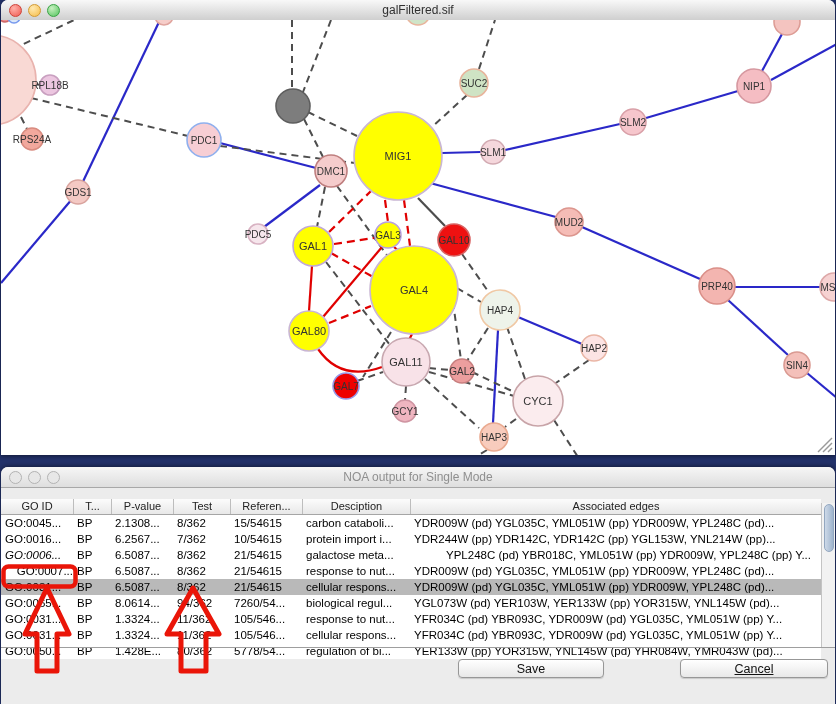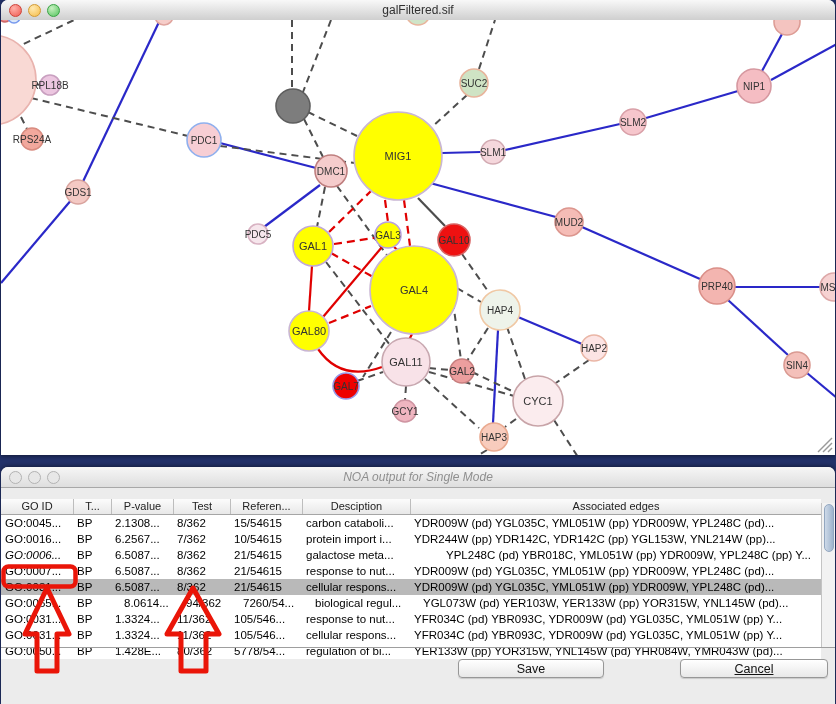--- a/index.html
+++ b/index.html
@@ -3,21 +3,21 @@
 <meta charset="utf-8">
 <style>
   html,body{margin:0;padding:0;}
   body{width:836px;height:704px;position:relative;overflow:hidden;
        background:#223169;font-family:"Liberation Sans",sans-serif;}
   .window{position:absolute;overflow:hidden;}
   #net-window{left:1px;top:0;width:834px;height:455px;background:#ffffff;
               border-radius:7px 7px 0 0;box-shadow:0 1px 4px rgba(0,0,0,.5);}
   .titlebar{position:absolute;left:0;top:0;right:0;height:20px;
             background:linear-gradient(#f8f8f8,#cfcfcf);border-bottom:1px solid #7d7d7d;}
-  .titlebar.inactive{background:linear-gradient(#f6f6f6,#dedede);border-bottom:1px solid #a8a8a8;font-style:italic;}
+  .titlebar.inactive{background:linear-gradient(#f6f6f6,#dedede);border-bottom:1px solid #a8a8a8;}
   .title-text{position:absolute;left:0;right:0;top:3px;text-align:center;font-size:12px;
               color:#303030;}
   .title-text.inactive{color:#8f8f8f;}
   .lights{position:absolute;left:8px;top:3.5px;display:flex;gap:6px;}
   .light{width:13px;height:13px;border-radius:50%;box-sizing:border-box;}
   .light.red{background:radial-gradient(circle at 35% 30%,#ffb0a8,#ee5a50);border:1px solid #ce4238;}
   .light.yellow{background:radial-gradient(circle at 35% 30%,#ffe9b0,#f5bc48);border:1px solid #d29a34;}
   .light.green{background:radial-gradient(circle at 35% 30%,#c8f0c0,#53c45e);border:1px solid #39a244;}
   .light.off{background:#e7e7e7;border:1px solid #b2b2b2;}
   #net-canvas{position:absolute;left:0;top:20px;width:834px;height:435px;background:#fff;}
@@ -240,41 +240,41 @@
         <div class="trow">
           <div class="tcell" style="width: 72px; font-style: italic;">GO:0006...</div>
           <div class="tcell" style="width: 38px;">BP</div>
           <div class="tcell" style="width: 62px;">6.5087...</div>
           <div class="tcell" style="width: 57px;">8/362</div>
           <div class="tcell" style="width: 72px;">21/54615</div>
           <div class="tcell" style="width: 108px;">galactose meta...</div>
           <div class="tcell" style="width: 411px; margin-left: 32px;">YPL248C (pd) YBR018C, YML051W (pp) YDR009W, YPL248C (pp) Y...</div>
         </div>
         <div class="trow">
-          <div class="tcell" style="width: 72px;">GO:0007...</div>
+          <div class="tcell" style="width: 72px; text-align: right;">GO:0007...</div>
           <div class="tcell" style="width: 38px;">BP</div>
           <div class="tcell" style="width: 62px;">6.5087...</div>
           <div class="tcell" style="width: 57px;">8/362</div>
           <div class="tcell" style="width: 72px;">21/54615</div>
           <div class="tcell" style="width: 108px;">response to nut...</div>
           <div class="tcell" style="width: 411px;">YDR009W (pd) YGL035C, YML051W (pp) YDR009W, YPL248C (pd)...</div>
         </div>
         <div class="trow selected">
           <div class="tcell" style="width: 72px;">GO:0031...</div>
           <div class="tcell" style="width: 38px;">BP</div>
           <div class="tcell" style="width: 62px;">6.5087...</div>
           <div class="tcell" style="width: 57px;">8/362</div>
           <div class="tcell" style="width: 72px;">21/54615</div>
           <div class="tcell" style="width: 108px;">cellular respons...</div>
           <div class="tcell" style="width: 411px;">YDR009W (pd) YGL035C, YML051W (pp) YDR009W, YPL248C (pd)...</div>
         </div>
         <div class="trow">
           <div class="tcell" style="width: 72px;">GO:0065...</div>
           <div class="tcell" style="width: 38px;">BP</div>
-          <div class="tcell" style="width: 62px; margin-left: 9px;">8.0614...</div>
+          <div class="tcell" style="width: 62px;">8.0614...</div>
           <div class="tcell" style="width: 57px;">94/362</div>
           <div class="tcell" style="width: 72px;">7260/54...</div>
           <div class="tcell" style="width: 108px;">biological regul...</div>
           <div class="tcell" style="width: 411px;">YGL073W (pd) YER103W, YER133W (pp) YOR315W, YNL145W (pd)...</div>
         </div>
         <div class="trow">
           <div class="tcell" style="width: 72px;">GO:0031...</div>
           <div class="tcell" style="width: 38px;">BP</div>
           <div class="tcell" style="width: 62px;">1.3324...</div>
           <div class="tcell" style="width: 57px;">11/362</div>

